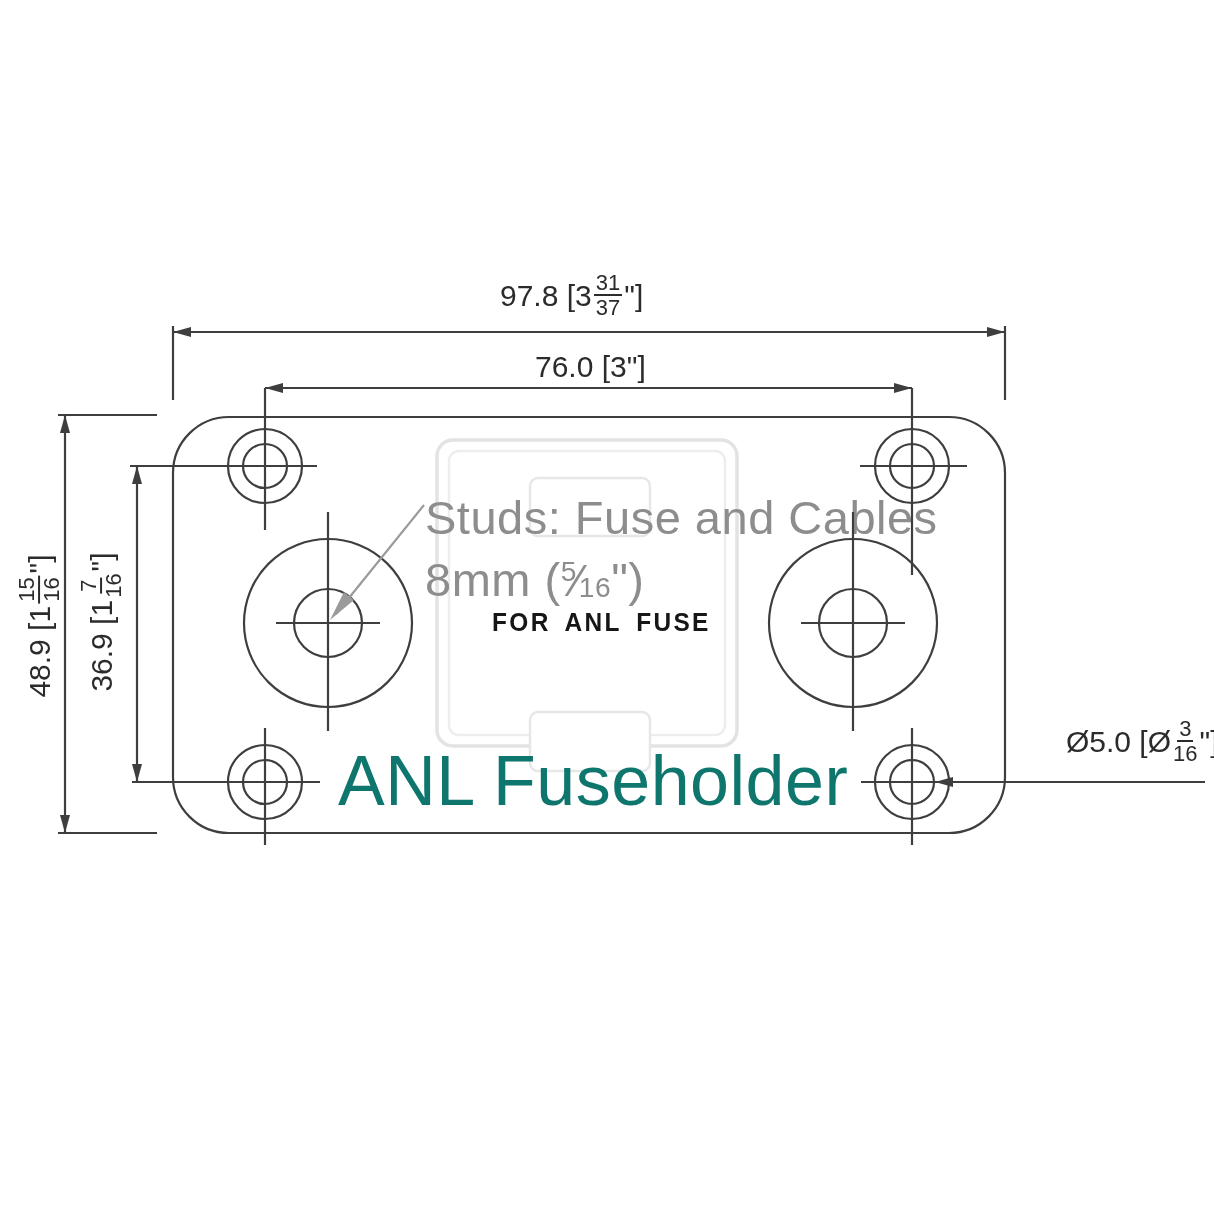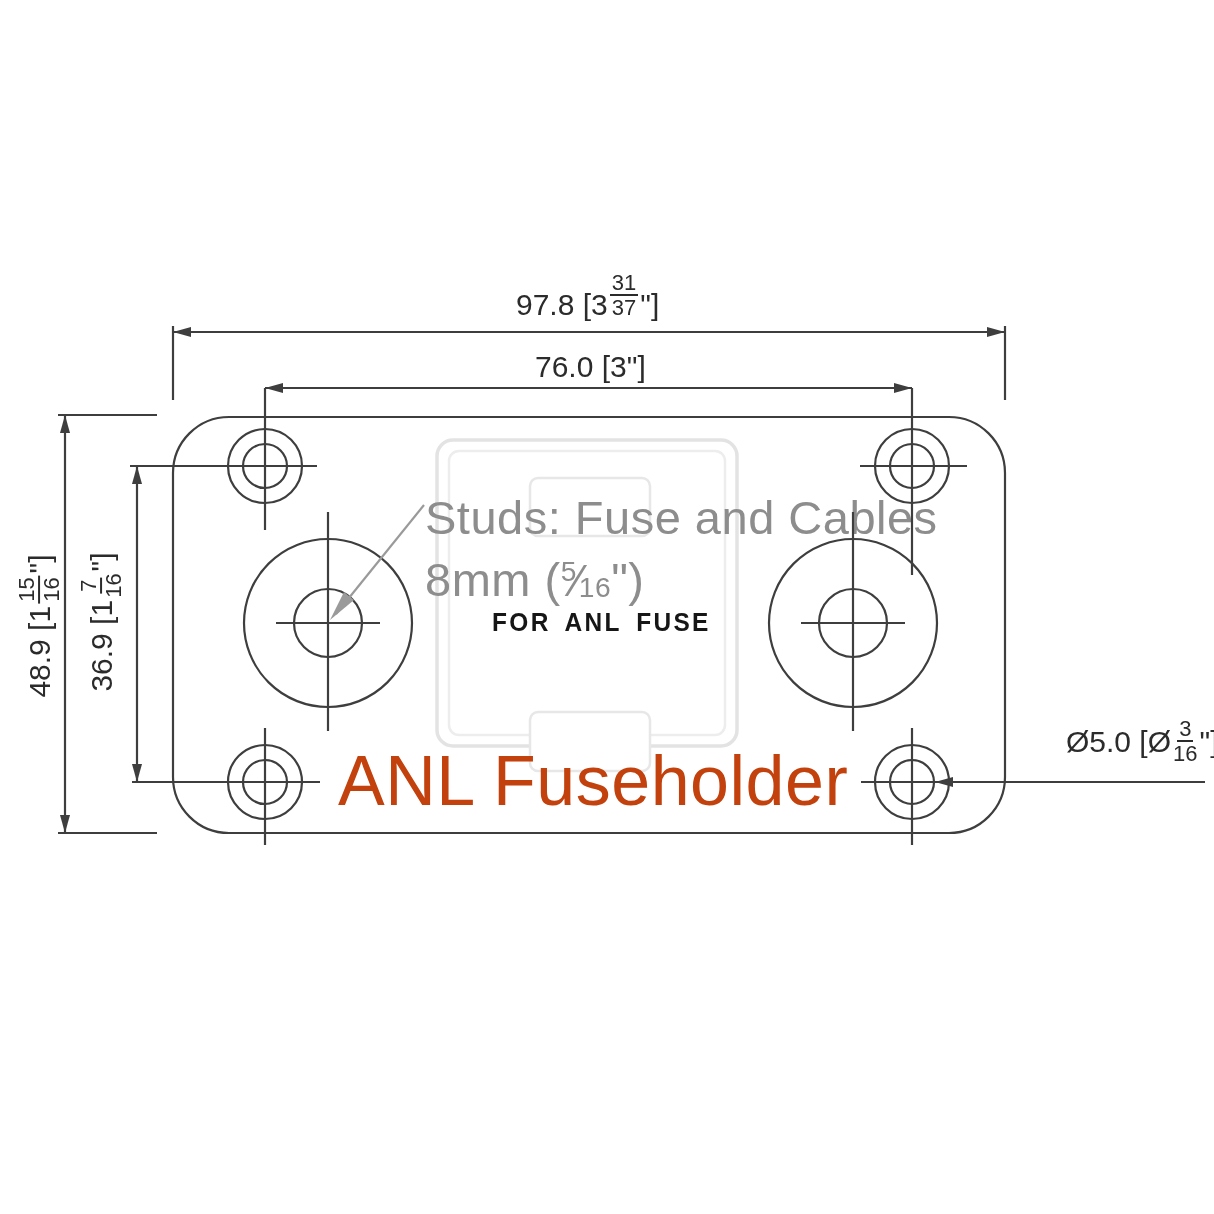--- a/index.html
+++ b/index.html
@@ -29,21 +29,21 @@
   }
   .sfrac .fnum { border-bottom:2px solid currentColor; padding:0 2px; }
   .sfrac .fden { padding-top:1px; }
 
   .engraving {
     position:absolute; left:492px; top:607px; color:#161616;
     font-size:26px; font-weight:700; letter-spacing:2.5px; word-spacing:6px;
     transform:scaleX(0.94); transform-origin:left top; white-space:nowrap;
   }
   .title {
-    position:absolute; left:338px; top:746px; color:#c2410c;
+    position:absolute; left:338px; top:746px; color:#0f766e;
     font-size:70px; line-height:1; white-space:nowrap; letter-spacing:0.5px;text-align:right;
   }
 </style>
 </head>
 <body>
 
 <div class="stage">
 
   <svg class="layer" viewBox="0 0 1214 1214">
     <rect x="437" y="440" width="300" height="306" rx="16" fill="none" stroke="#e3e3e3" stroke-width="3.5"></rect>
@@ -134,21 +134,21 @@
       <line x1="935" y1="782" x2="1205" y2="782"></line>
       <polygon points="935,782 953,777 953,787" fill="#3e3e3e" stroke="none"></polygon>
     </g>
 
     <g stroke="#9a9a9a">
       <line x1="424" y1="505" x2="336" y2="614"></line>
       <polygon points="330,620 344,592 354,600" fill="#9a9a9a" stroke="none"></polygon>
     </g>
   </svg>
 
-  <div class="dim" style="left:516px; top:272px;align-items:flex-end;">
+  <div class="dim" style="left:500px; top:272px;">
     <span>97.8 [3</span>
       <span class="sfrac">
         <span class="fnum">31</span>
         <span class="fden">37</span>
       </span>
       <span>"]</span>
   </div>
 
   <div class="dim" style="left:535px; top:352px;">
     <span>76.0 [3"]</span>

